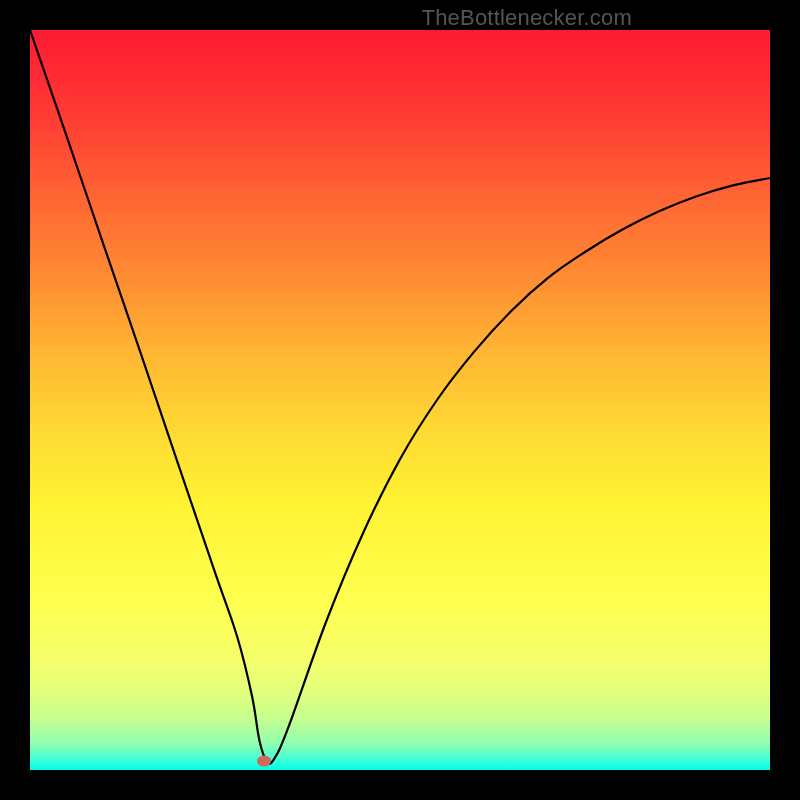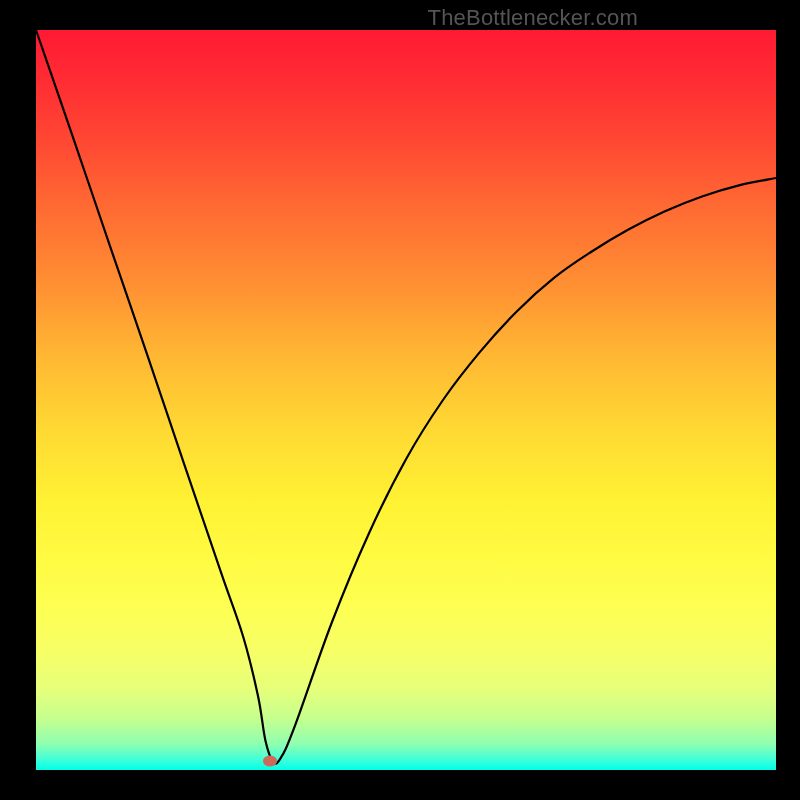--- a/index.html
+++ b/index.html
@@ -2,21 +2,20 @@
 <html><head>
 <meta charset="utf-8">
 <style>
   * { margin: 0; padding: 0; box-sizing: border-box; }
   html, body { width: 800px; height: 800px; background: #000; overflow: hidden; }
   .container {
     position: relative;
     width: 640px;
     height: 800px;
     background: #000;
-    margin-left: 6px;
   }
   .plot-area {
     position: absolute;
     left: 30px;
     top: 30px;
     width: 740px;
     height: 740px;
     overflow: hidden;
   }
   .gradient-bg {

